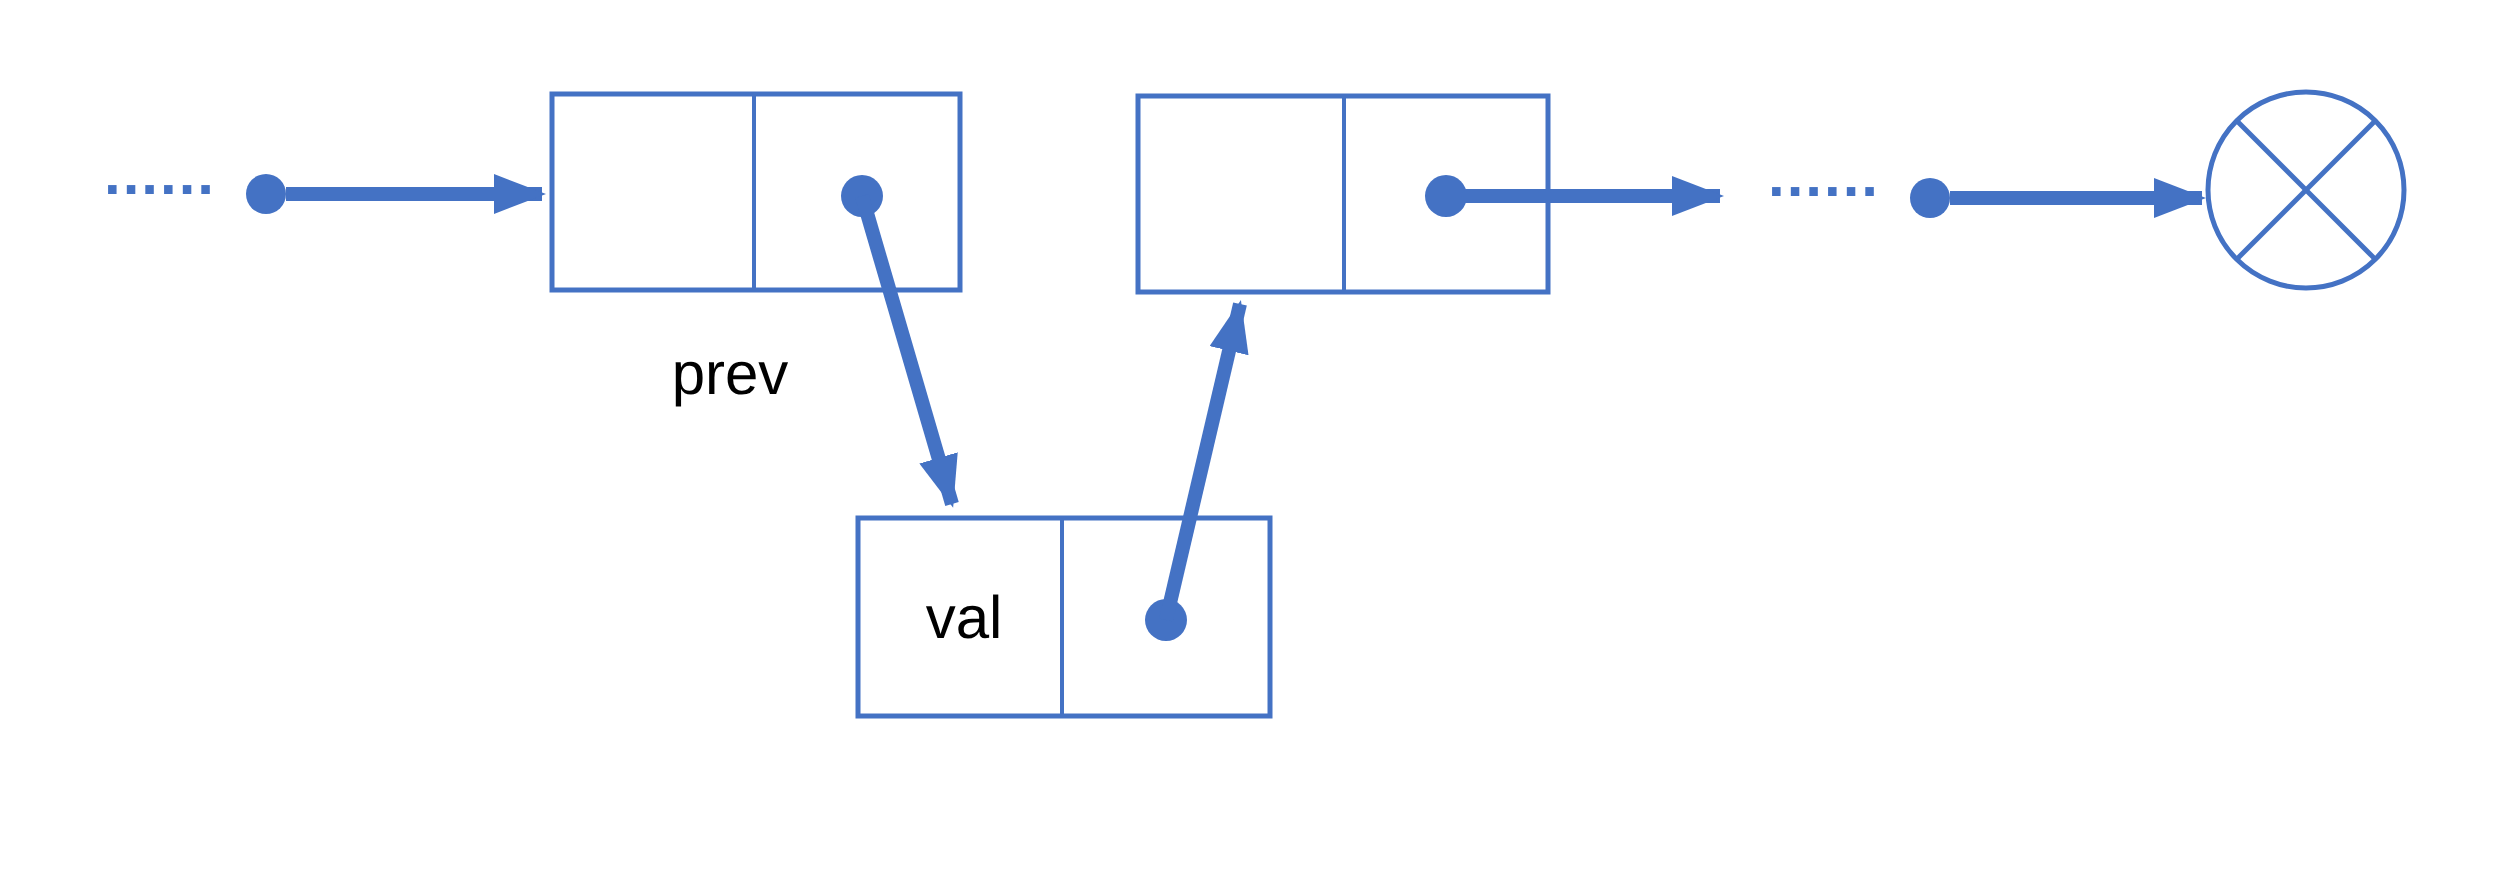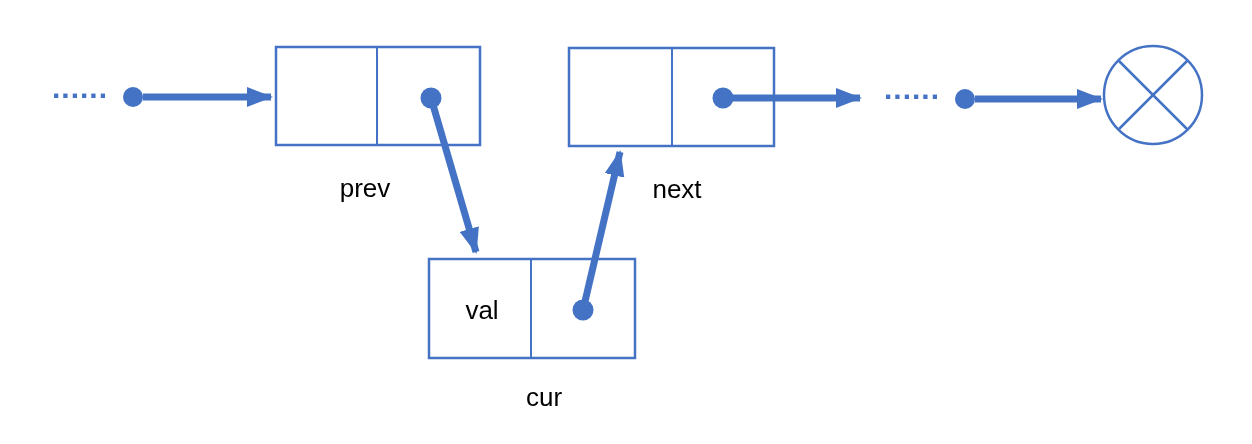--- a/index.html
+++ b/index.html
@@ -16,21 +16,21 @@
     overflow:hidden;
   }
   .stage svg { position:absolute; left:0; top:0; }
   .stroke-accent { stroke:var(--accent); }
   .fill-accent  { fill:var(--accent); }
   .no-fill { fill:none; }
   .node-fill { fill:var(--bg); }
   .label {
     position:absolute;
     color:var(--label);
-    font-size:26px;
+    font-size:30px;
     line-height:40px;
     text-align:center;
     white-space:nowrap;
   }
   .ellipsis {
     position:absolute;
     color:var(--accent);
     font-size:30px;
     line-height:30px;
     font-weight:700;
@@ -86,19 +86,17 @@
       <line x1="1187" y1="61" x2="1119" y2="129" class="stroke-accent" stroke-width="2.5"></line>
     </g>
   </svg>
 
   <div class="ellipsis" style="left:52px; top:73px;">......</div>
 
   <div class="ellipsis" style="left:884px; top:74px;">......</div>
 
   <div class="label" style="left:285px; top:168px; width:160px;">prev</div>
 
-  <div class="label" style="left:597px; top:169px; width:160px;">next</div>
 
-  <div class="label" style="left:464px; top:377px; width:160px;">cur</div>
 
   <div class="label" style="left:429px; top:290px; width:106px;">val</div>
 
 </div>
 
 </body></html>

